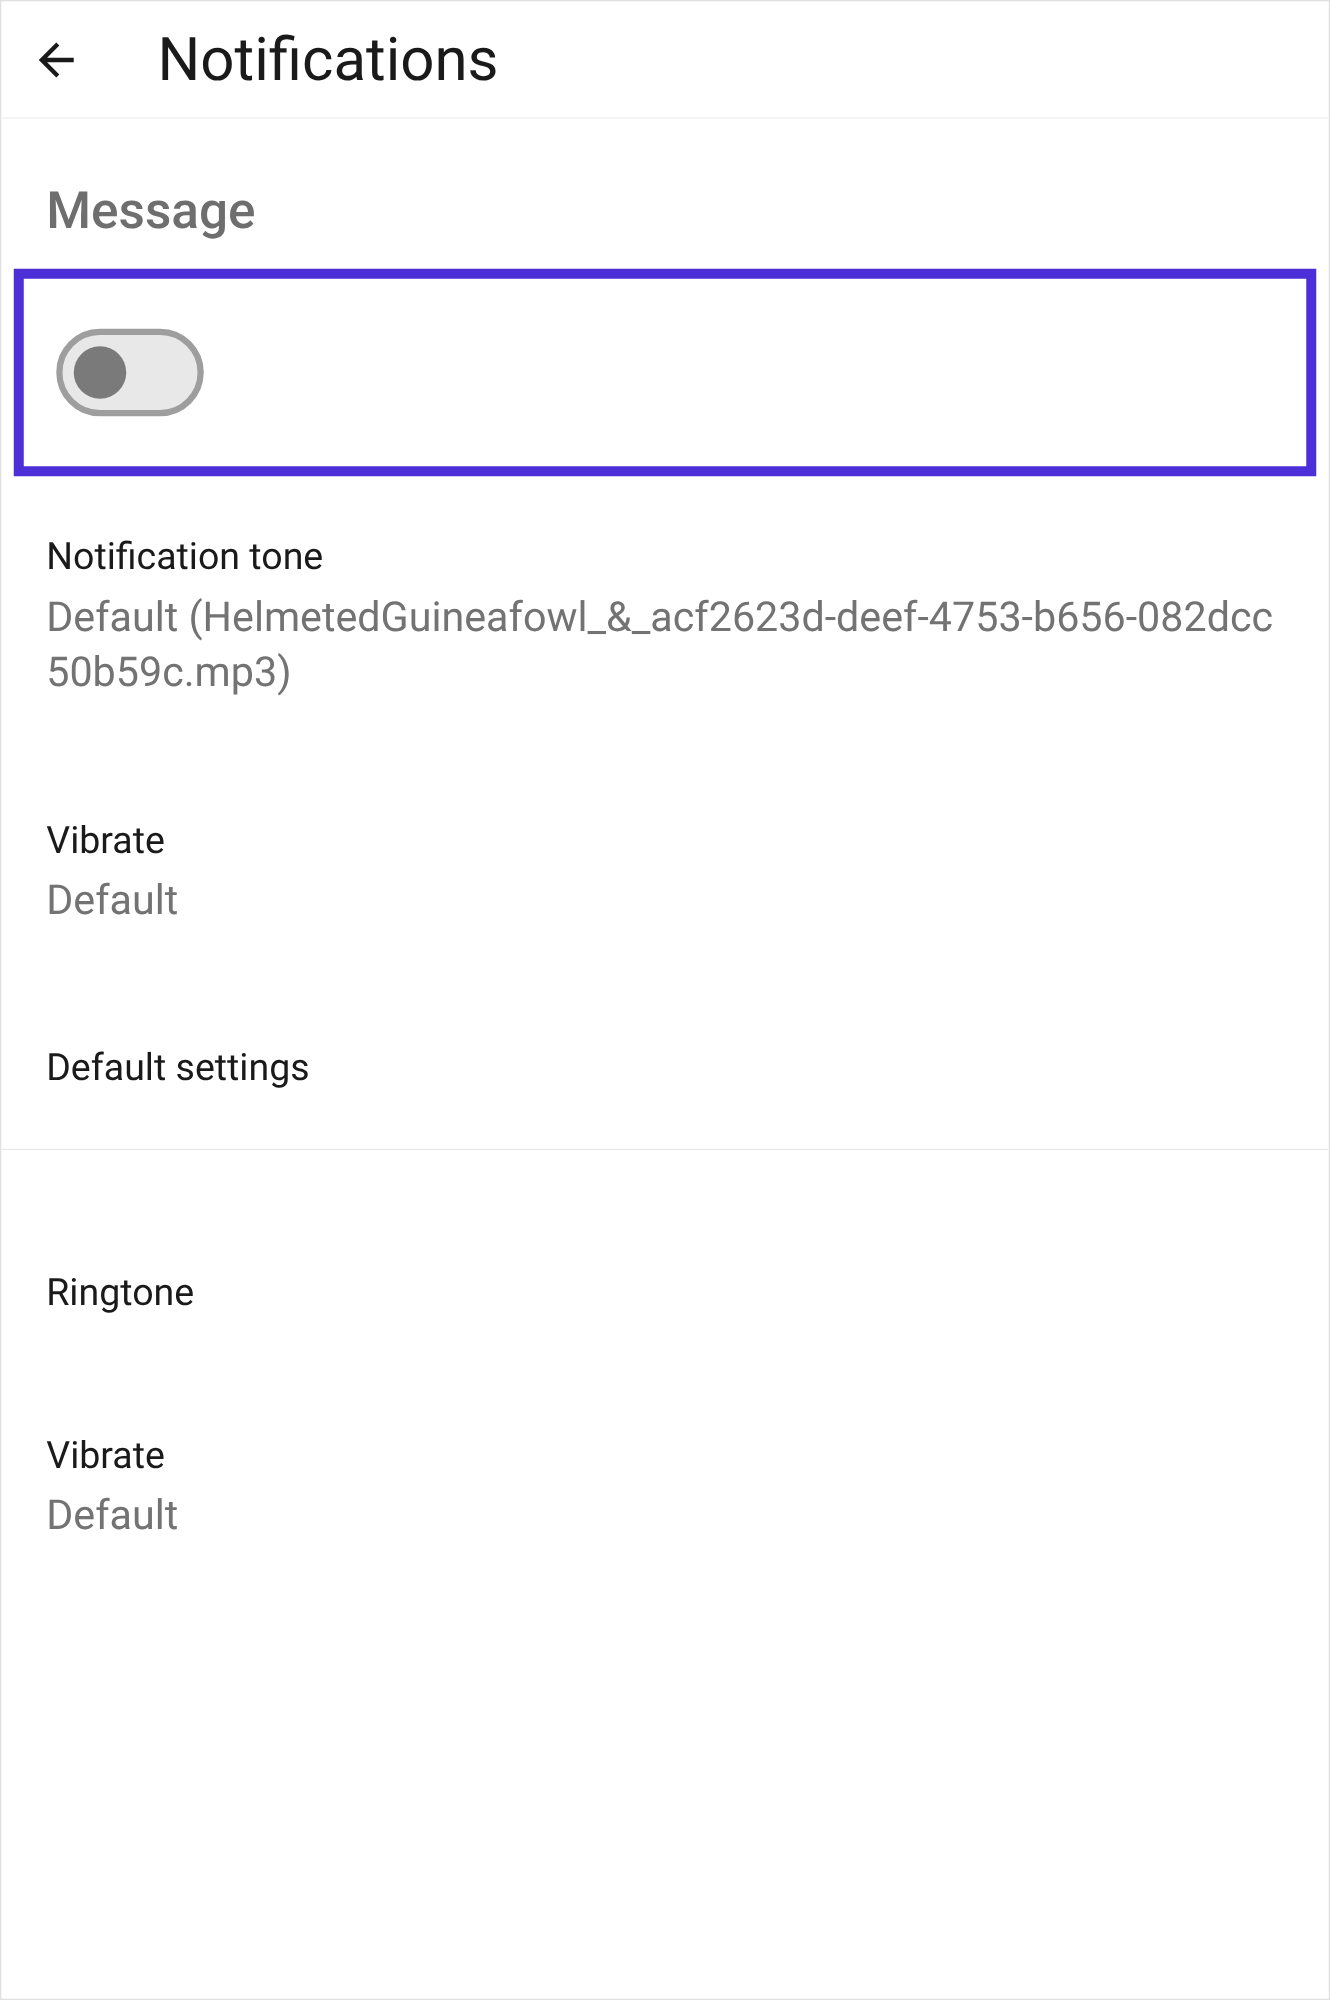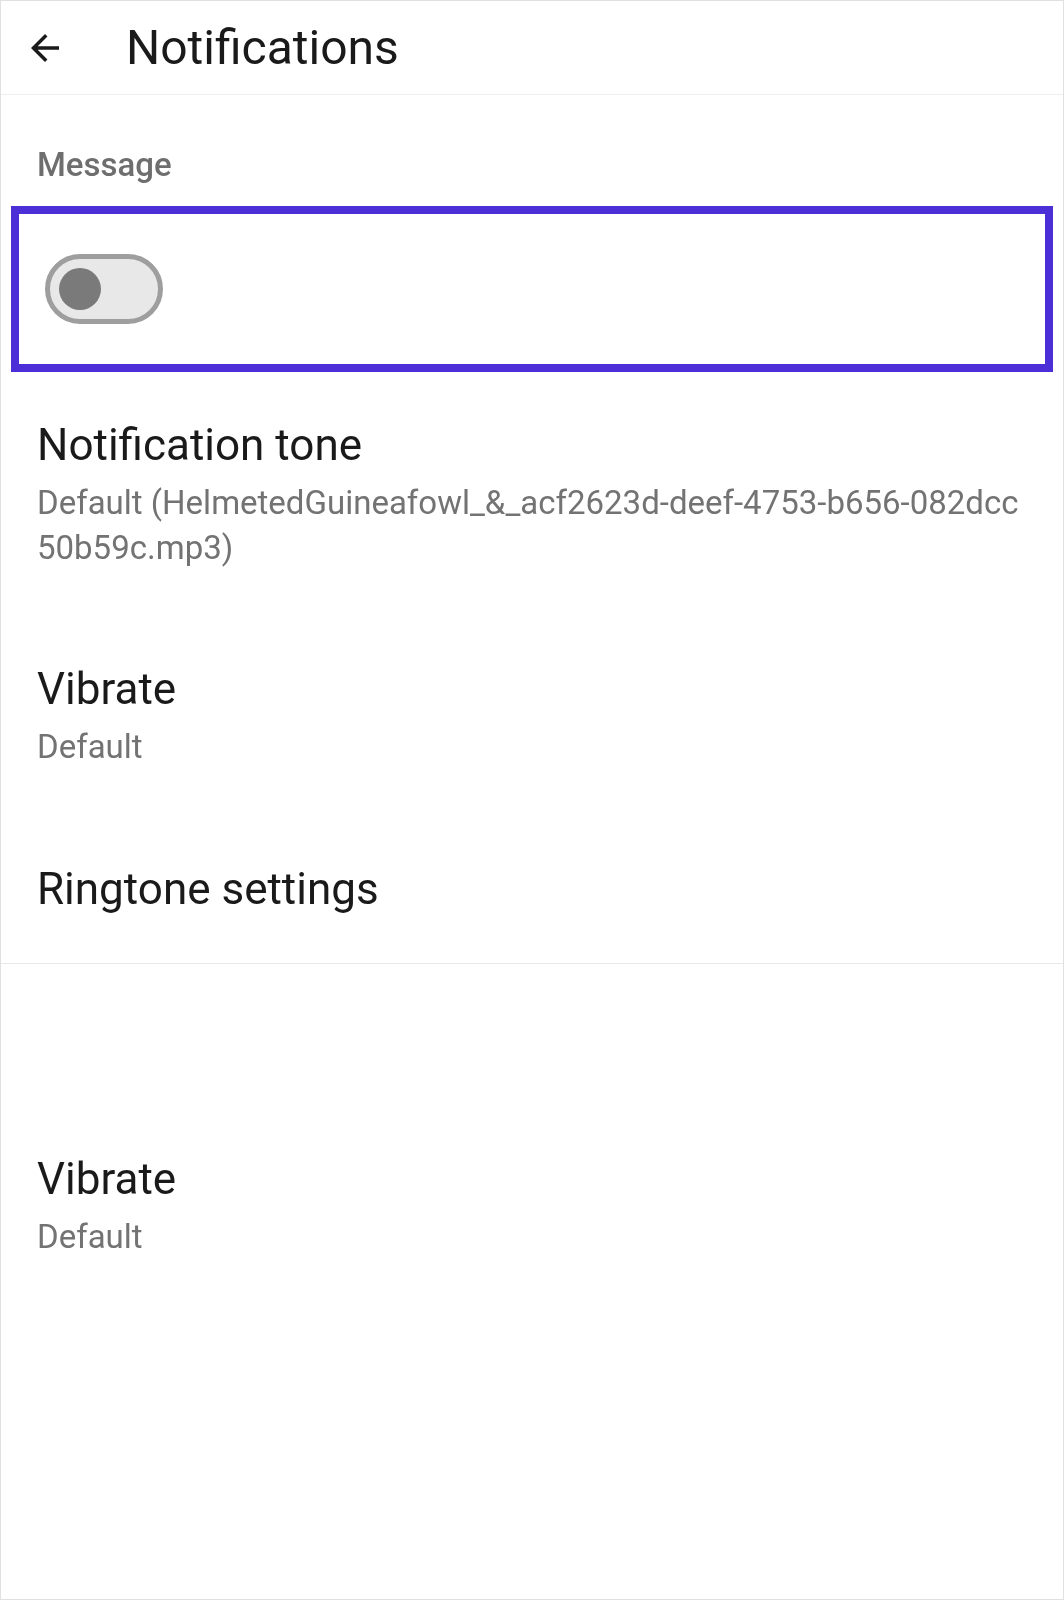--- a/index.html
+++ b/index.html
@@ -37,36 +37,36 @@
     .page-title {
       font-size: 48px;
       font-weight: 400;
       color: #1a1a1a;
     }
     .section {
       padding-top: 50px;
     }
     .section-header {
       padding: 0 36px 22px;
-      font-size: 33px;
+      font-size: 41px;
       font-weight: 500;
       color: #6e6e6e;
     }
     .row {
       display: flex;
       align-items: center;
       justify-content: space-between;
       padding: 46px 36px;
     }
     .row-text {
       flex: 1;
       min-width: 0;
     }
     .row-title {
-      font-size: 44px;
+      font-size: 30px;
       font-weight: 400;
       color: #1a1a1a;
       line-height: 1.25;
     }
     .row-sub {
       font-size: 33px;
       font-weight: 400;
       color: #737373;
       margin-top: 8px;
       line-height: 1.35;
@@ -137,31 +137,32 @@
 
   <div class="row">
     <div class="row-text">
       <div class="row-title">Vibrate</div>
       <div class="row-sub">Default</div>
     </div>
   </div>
 
   <div class="row">
     <div class="row-text">
-      <div class="row-title">Ringtone settings</div>
+      <div class="row-title">Default settings</div>
     </div>
   </div>
 </div>
 
 <div class="divider"></div>
 
 <div class="section">
 
   <div class="row">
     <div class="row-text">
+      <div class="row-title">Ringtone</div>
     </div>
   </div>
 
   <div class="row" style="padding-bottom: 10px;">
     <div class="row-text">
       <div class="row-title">Vibrate</div>
       <div class="row-sub">Default</div>
     </div>
   </div>
 </div>

